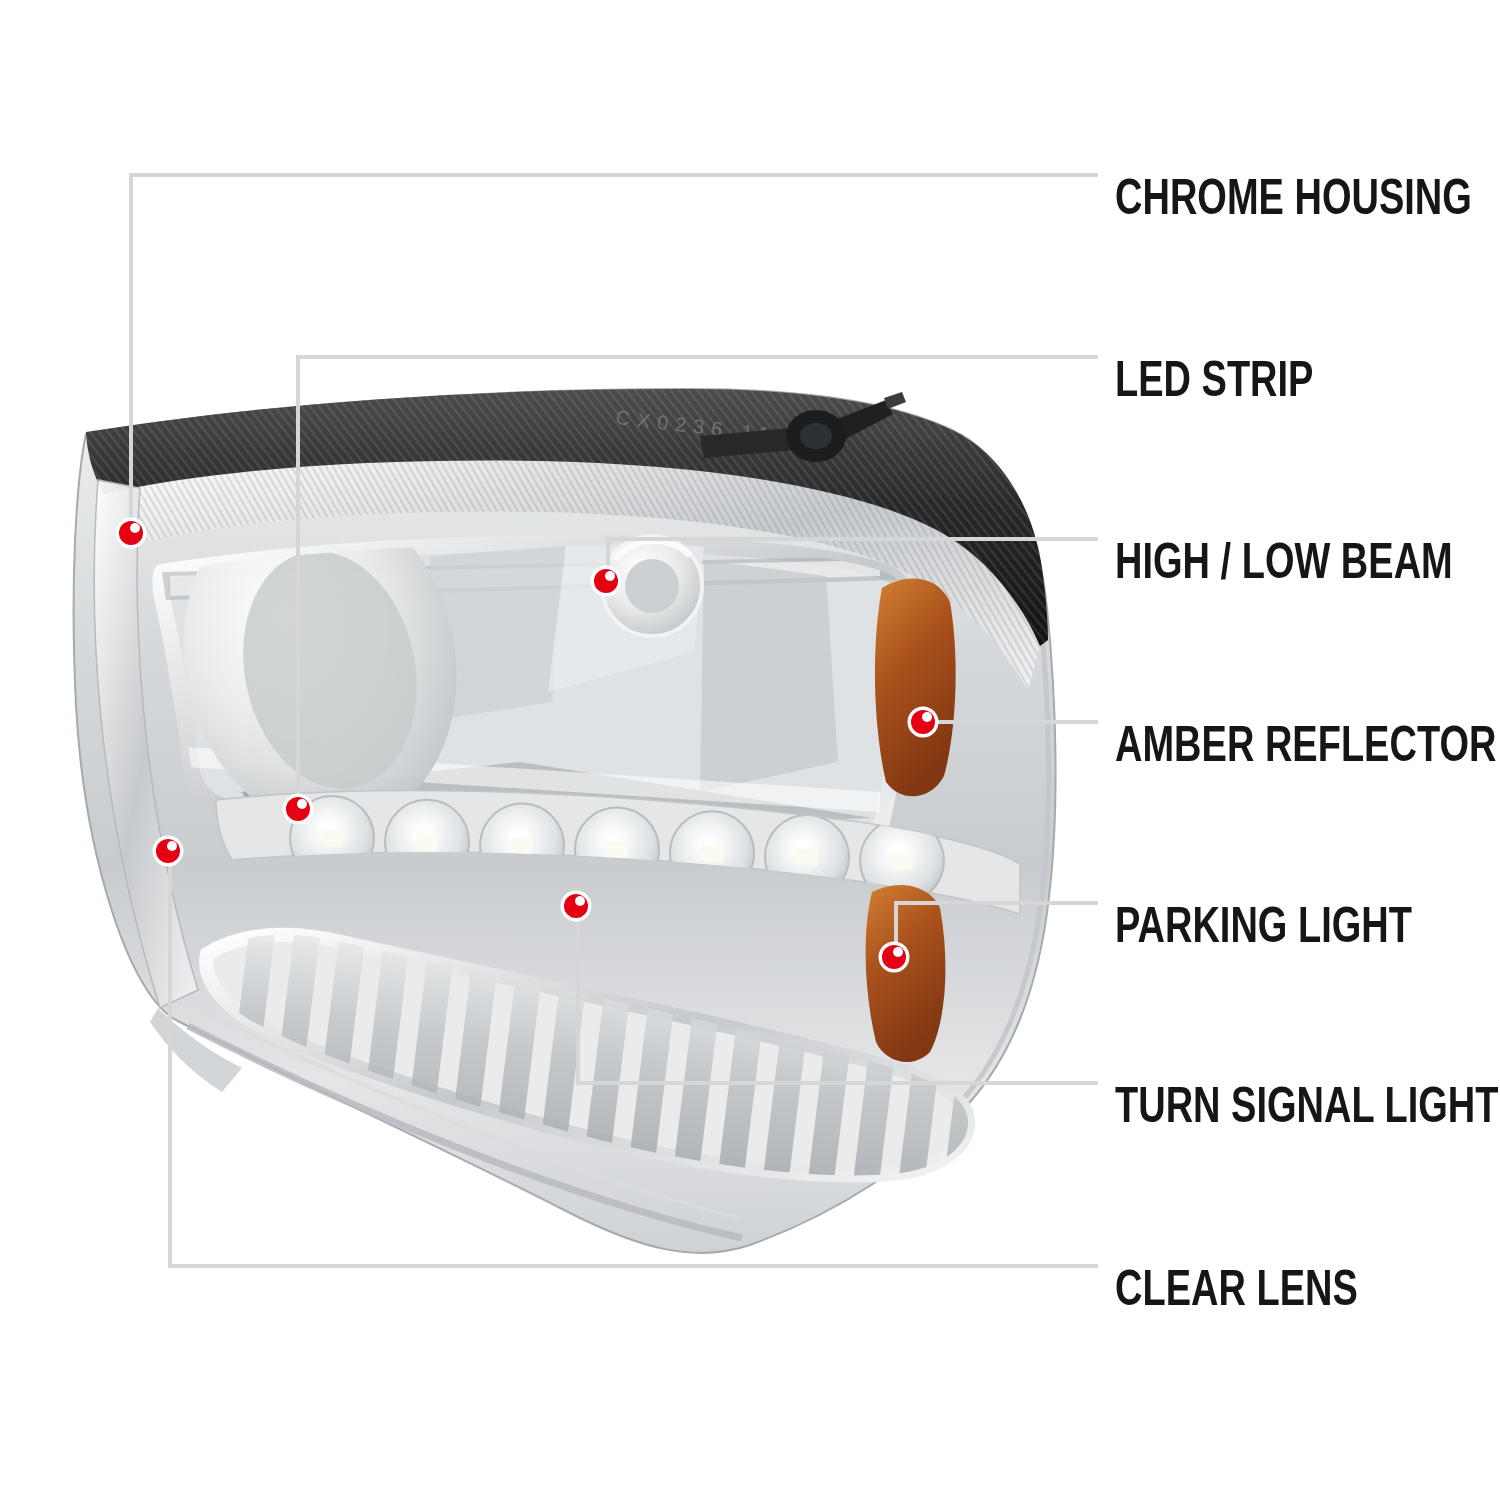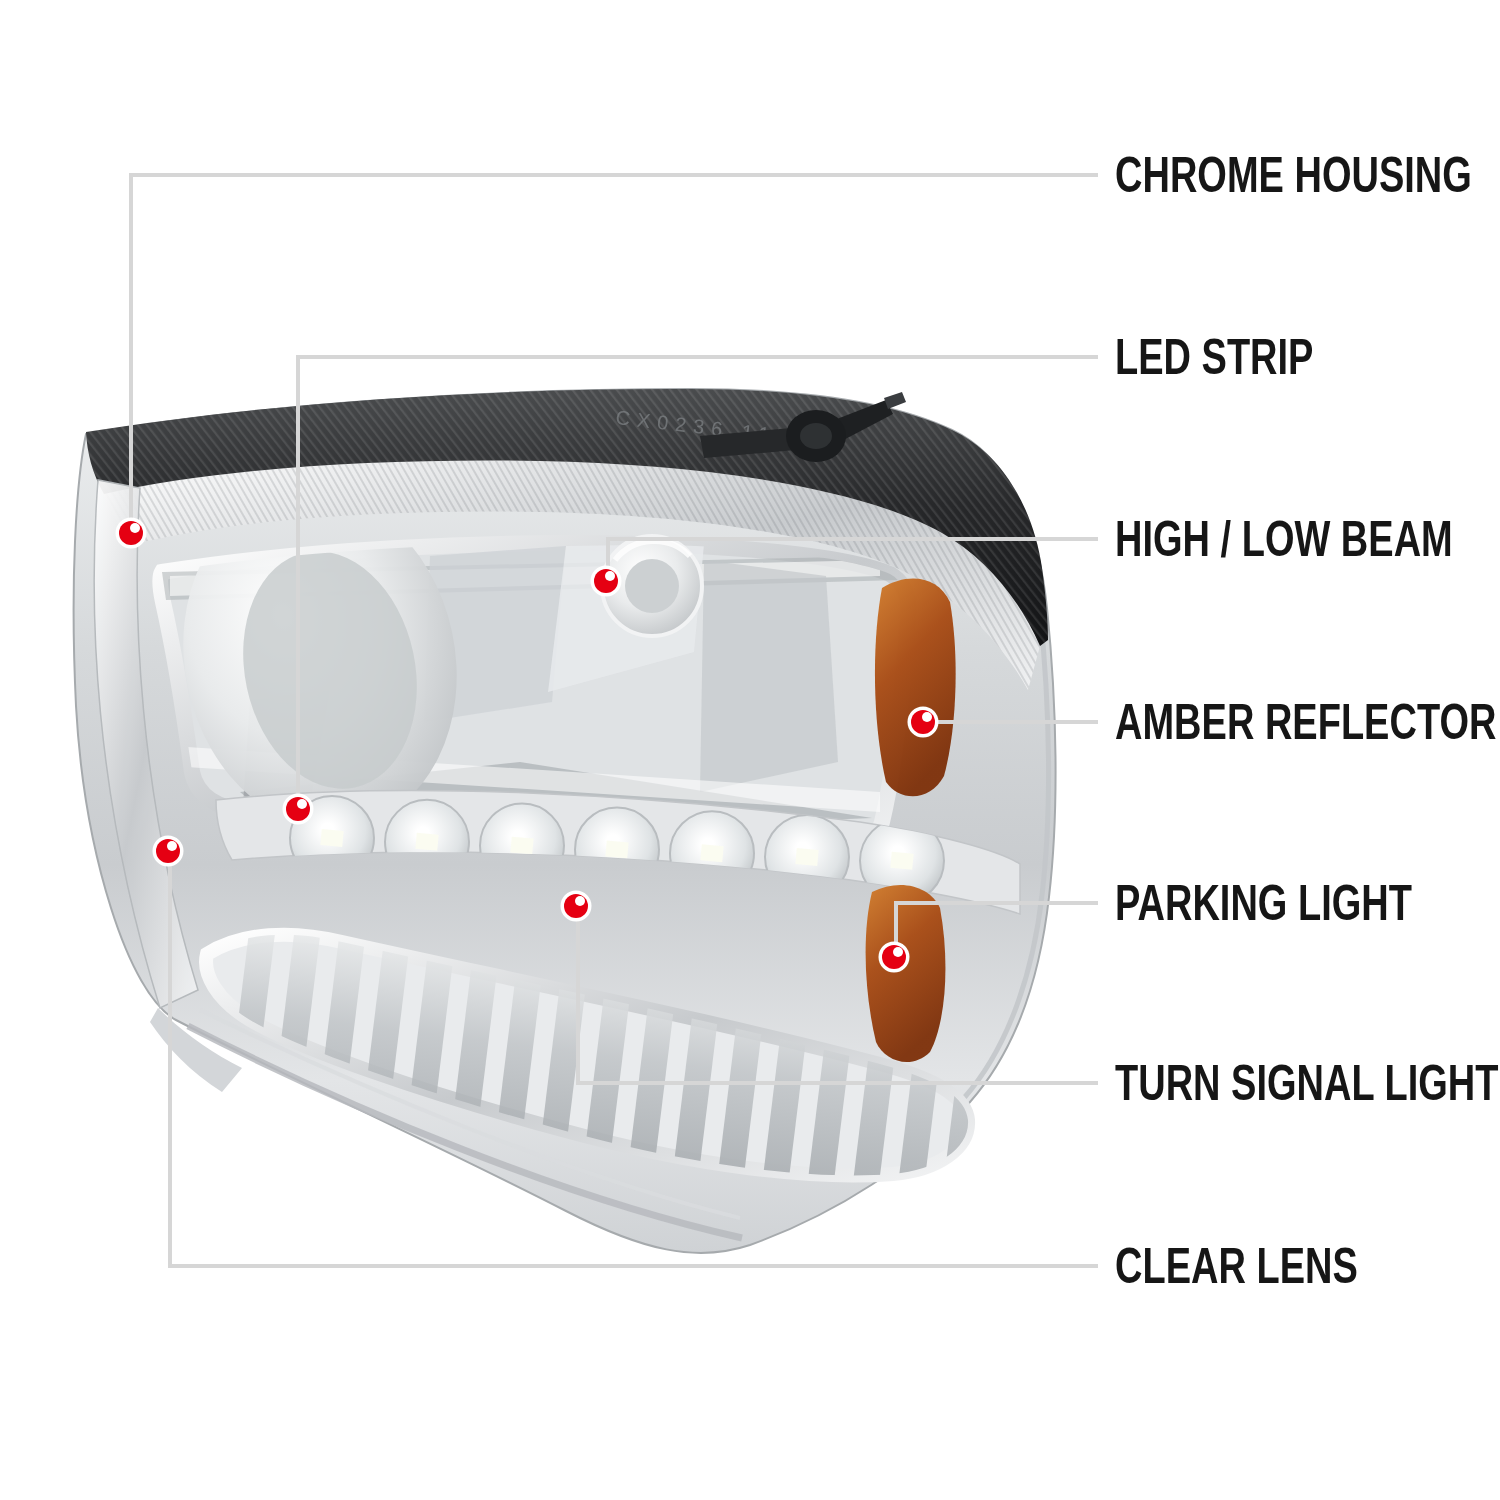--- a/index.html
+++ b/index.html
@@ -3,21 +3,21 @@
 <meta charset="utf-8">
 <style>
   html,body{margin:0;padding:0;}
   body{
     width:1500px;height:1500px;position:relative;overflow:hidden;
     background:#ffffff;
     font-family:"Liberation Sans", sans-serif;
   }
   #stage{position:absolute;inset:0;}
   #art-svg{position:absolute;left:0;top:0;}
-  #labels-layer{position:absolute;inset:0;pointer-events:none;}
+  #labels-layer{position:absolute;inset:0;pointer-events:none;margin-top:22px;}
   .callout-label{
     position:absolute;left:1115px;
     transform:translateY(-50%) scaleX(0.76);
     transform-origin:left center;
     font-weight:bold;font-size:50px;line-height:1;
     letter-spacing:0px;color:#161616;white-space:nowrap;
   }
 </style>
 </head>
 <body>

